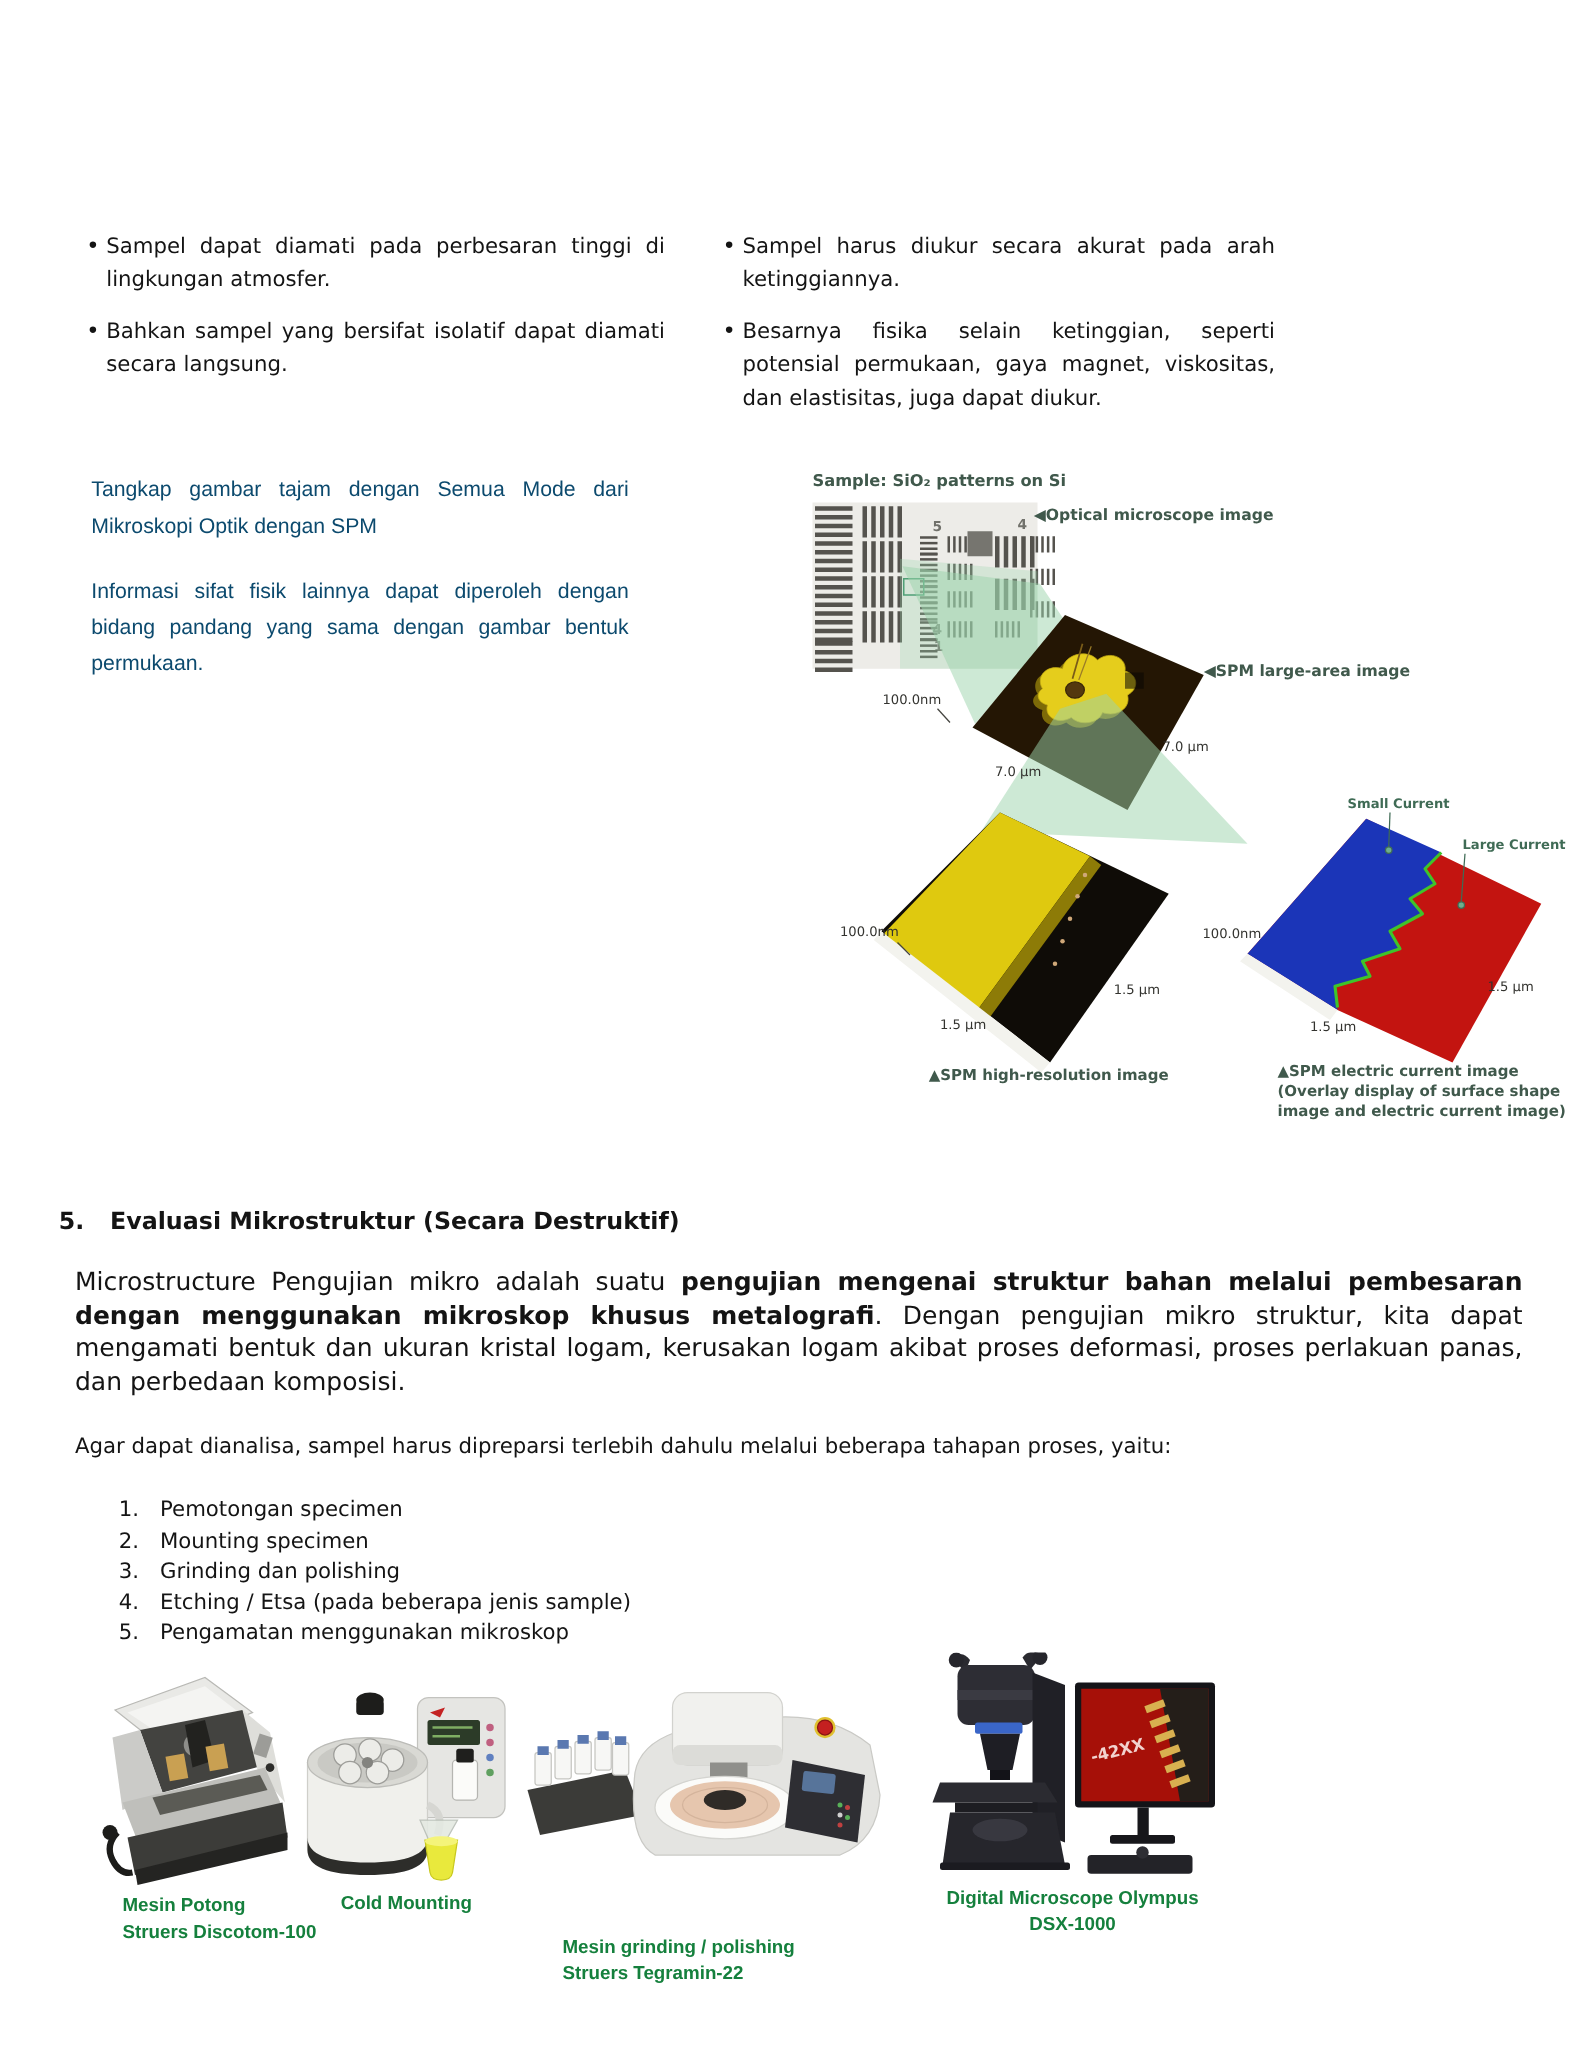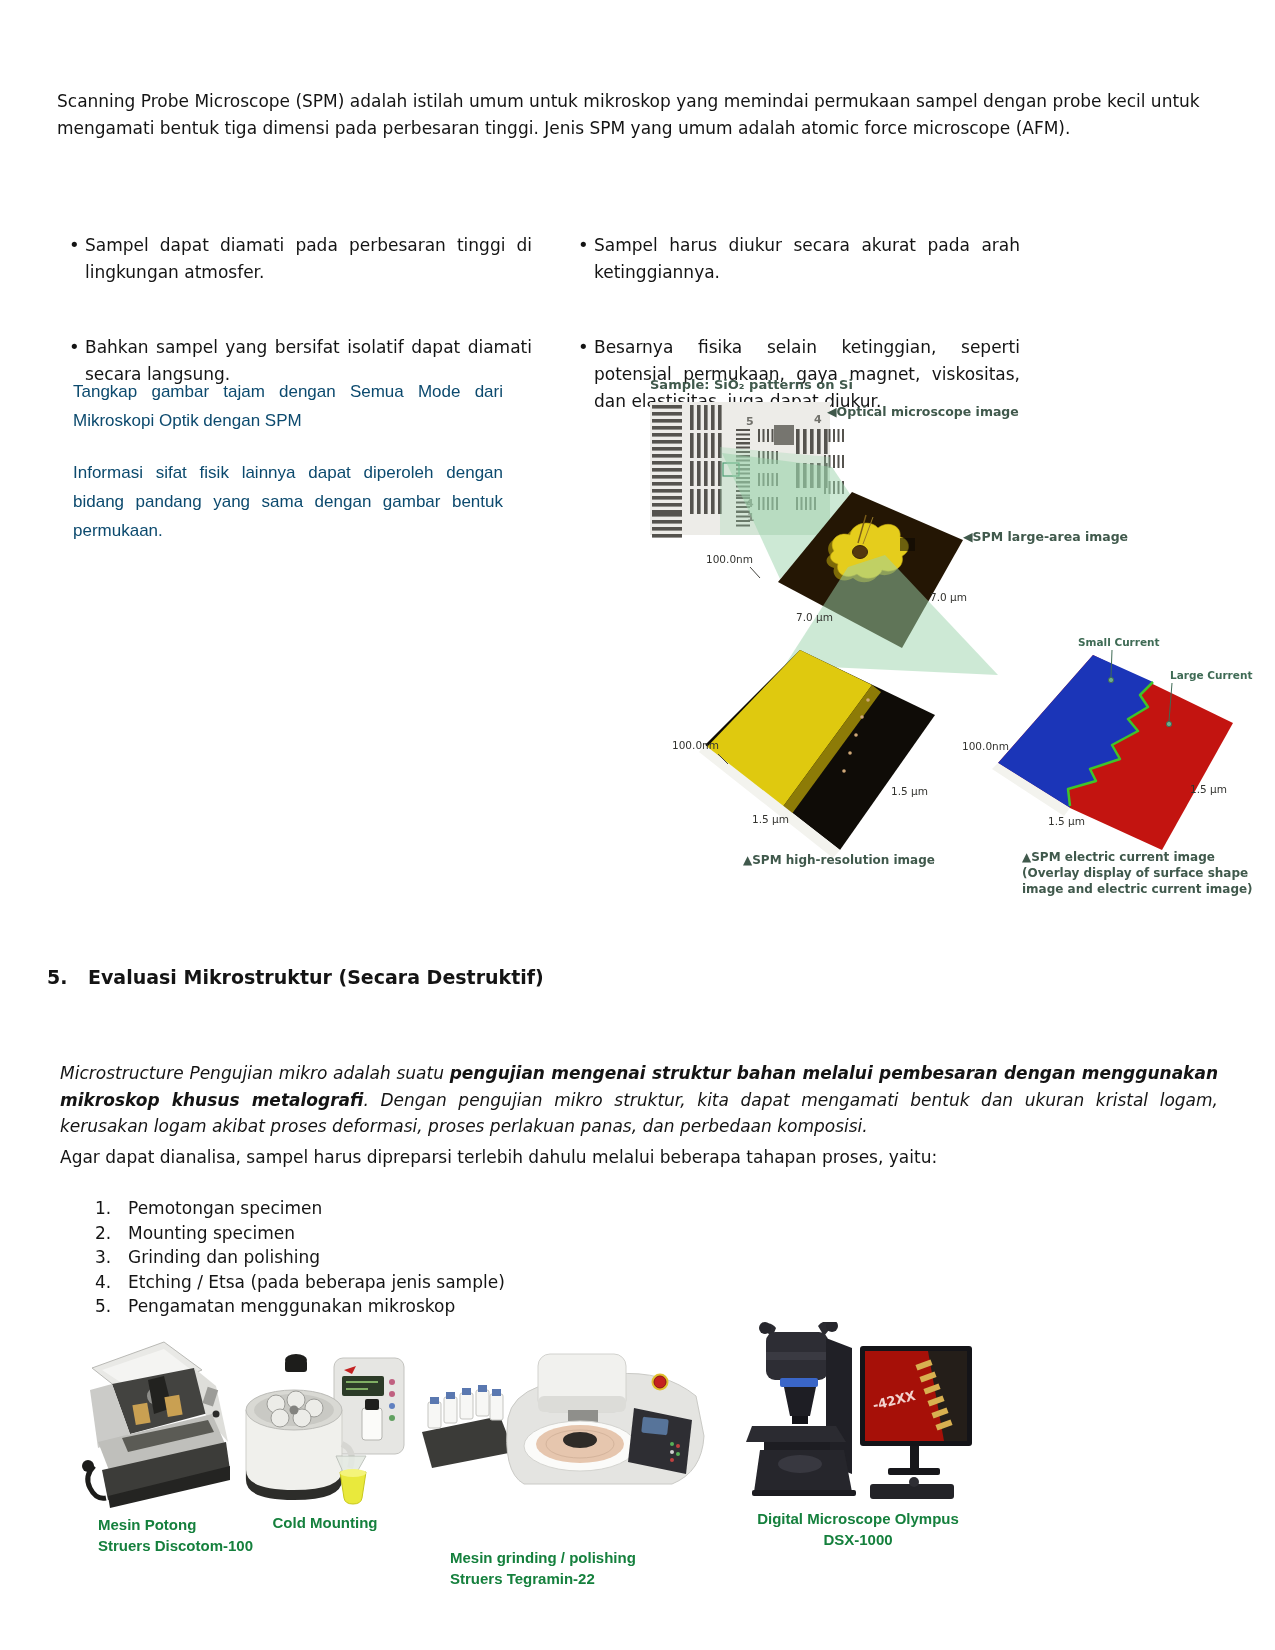--- a/index.html
+++ b/index.html
@@ -1,21 +1,21 @@
 <!DOCTYPE html>
 <html><head>
 <meta charset="utf-8">
 <style>
   html,body{margin:0;padding:0;background:#fff;}
   .page{position:relative;width:1275px;height:1650px;background:#ffffff;
         font-family:"DejaVu Sans",sans-serif;color:#141414;overflow:hidden;}
   .abs{position:absolute;}
   p{margin:0;}
   .bt{font-size:17px;line-height:27px;}
-  .just{text-align:justify;margin-top:48px;}
+  .just{text-align:justify;}
   .bullet{position:relative;padding-left:17px;margin-bottom:14px;}
   .bullet::before{content:"\2022";position:absolute;left:1px;top:-1px;font-size:18px;}
   .goth{font-family:"Liberation Sans",sans-serif;}
   .fig-text p{font-size:17px;line-height:29px;margin-bottom:23px;text-align:justify;color:#0c4a6e;}
   .h5{font-size:19px;font-weight:bold;display:flex;}
   .h5 .n{width:41px;}
   .steps{font-size:17px;}
   .step{display:flex;height:24.5px;}
   .step .n{width:33px;}
   .cap{font-family:"Liberation Sans",sans-serif;font-weight:bold;font-size:15px;line-height:21px;color:#15803d;}
@@ -26,21 +26,20 @@
   .figcap{font:600 12px "DejaVu Sans",sans-serif;fill:#40594c;}
   .scl{font:10.5px "DejaVu Sans",sans-serif;fill:#33332f;}
   .cnum{font:600 11px "DejaVu Sans",sans-serif;fill:#71716b;}
   .curlbl{font:600 10.5px "DejaVu Sans",sans-serif;fill:#3f6b55;}
 </style>
 </head>
 <body>
 
 <div class="page">
 
-  <p class="abs bt" style="left:57px;top:88px;width:1162px;">Scanning Probe Microscope (SPM) adalah istilah umum untuk mikroskop yang memindai permukaan sampel dengan probe kecil untuk mengamati bentuk tiga dimensi pada perbesaran tinggi. Jenis SPM yang umum adalah atomic force microscope (AFM).</p>
 
   <div class="abs" style="left:68px;top:184px;width:464px;">
     <div class="bullet bt just">Sampel dapat diamati pada perbesaran tinggi di lingkungan atmosfer.</div>
     <div class="bullet bt just">Bahkan sampel yang bersifat isolatif dapat diamati secara langsung.</div>
   </div>
   <div class="abs" style="left:577px;top:184px;width:443px;">
     <div class="bullet bt just">Sampel harus diukur secara akurat pada arah ketinggiannya.</div>
     <div class="bullet bt just">Besarnya fisika selain ketinggian, seperti potensial permukaan, gaya magnet, viskositas, dan elastisitas, juga dapat diukur.</div>
   </div>
 
@@ -182,21 +181,21 @@
     <text x="422" y="516" class="figcap">▲SPM electric current image</text>
     <text x="422" y="532" class="figcap">(Overlay display of surface shape</text>
     <text x="422" y="548" class="figcap">image and electric current image)</text>
   </svg>
 
   <div class="abs h5" style="left:47px;top:966px;">
     <span class="n">5.</span>
     <span>Evaluasi Mikrostruktur (Secara Destruktif)</span>
   </div>
 
-  <p class="abs just" style="left:60px;top:1012px;width:1158px;font-size:17px;line-height:26.5px;font-style:italic;">
+  <p class="abs just" style="left:60px;top:1012px;width:1158px;font-size:20px;line-height:26.5px;">
     <span>Microstructure Pengujian mikro adalah suatu </span><b>pengujian mengenai struktur bahan melalui pembesaran dengan menggunakan mikroskop khusus metalografi</b><span>. Dengan pengujian mikro struktur, kita dapat mengamati bentuk dan ukuran kristal logam, kerusakan logam akibat proses deformasi, proses perlakuan panas, dan perbedaan komposisi.</span>
   </p>
 
   <p class="abs bt" style="left:60px;top:1144px;width:1158px;">Agar dapat dianalisa, sampel harus dipreparsi terlebih dahulu melalui beberapa tahapan proses, yaitu:</p>
 
   <div class="abs steps" style="left:95px;top:1198px;">
     <div class="step">
         <span class="n">1.</span>
         <span>Pemotongan specimen</span>
       </div>

